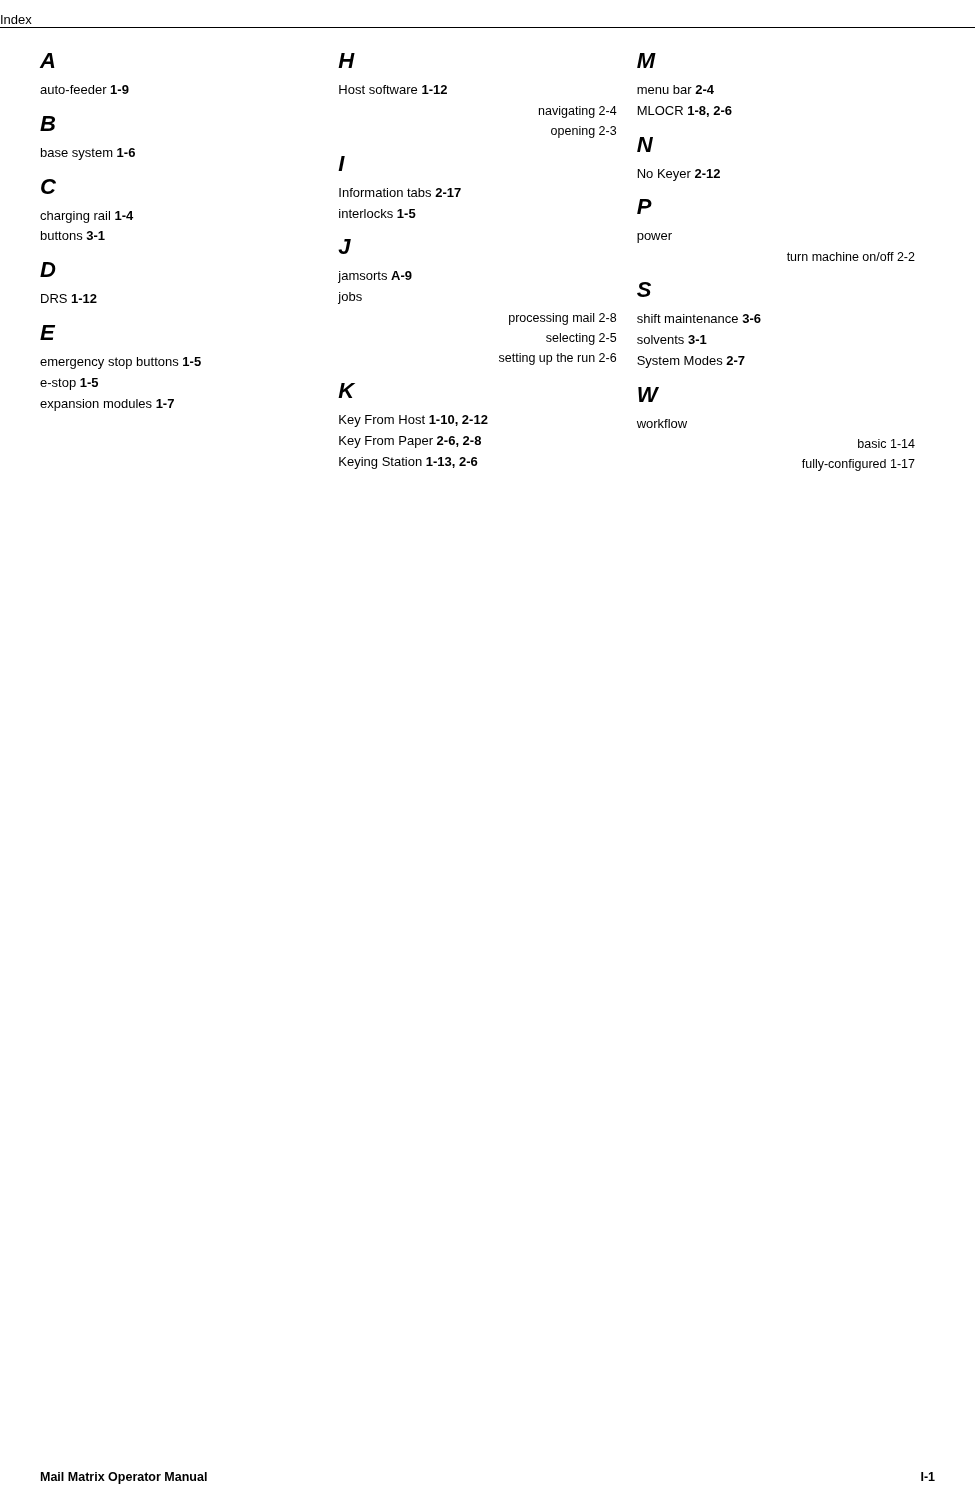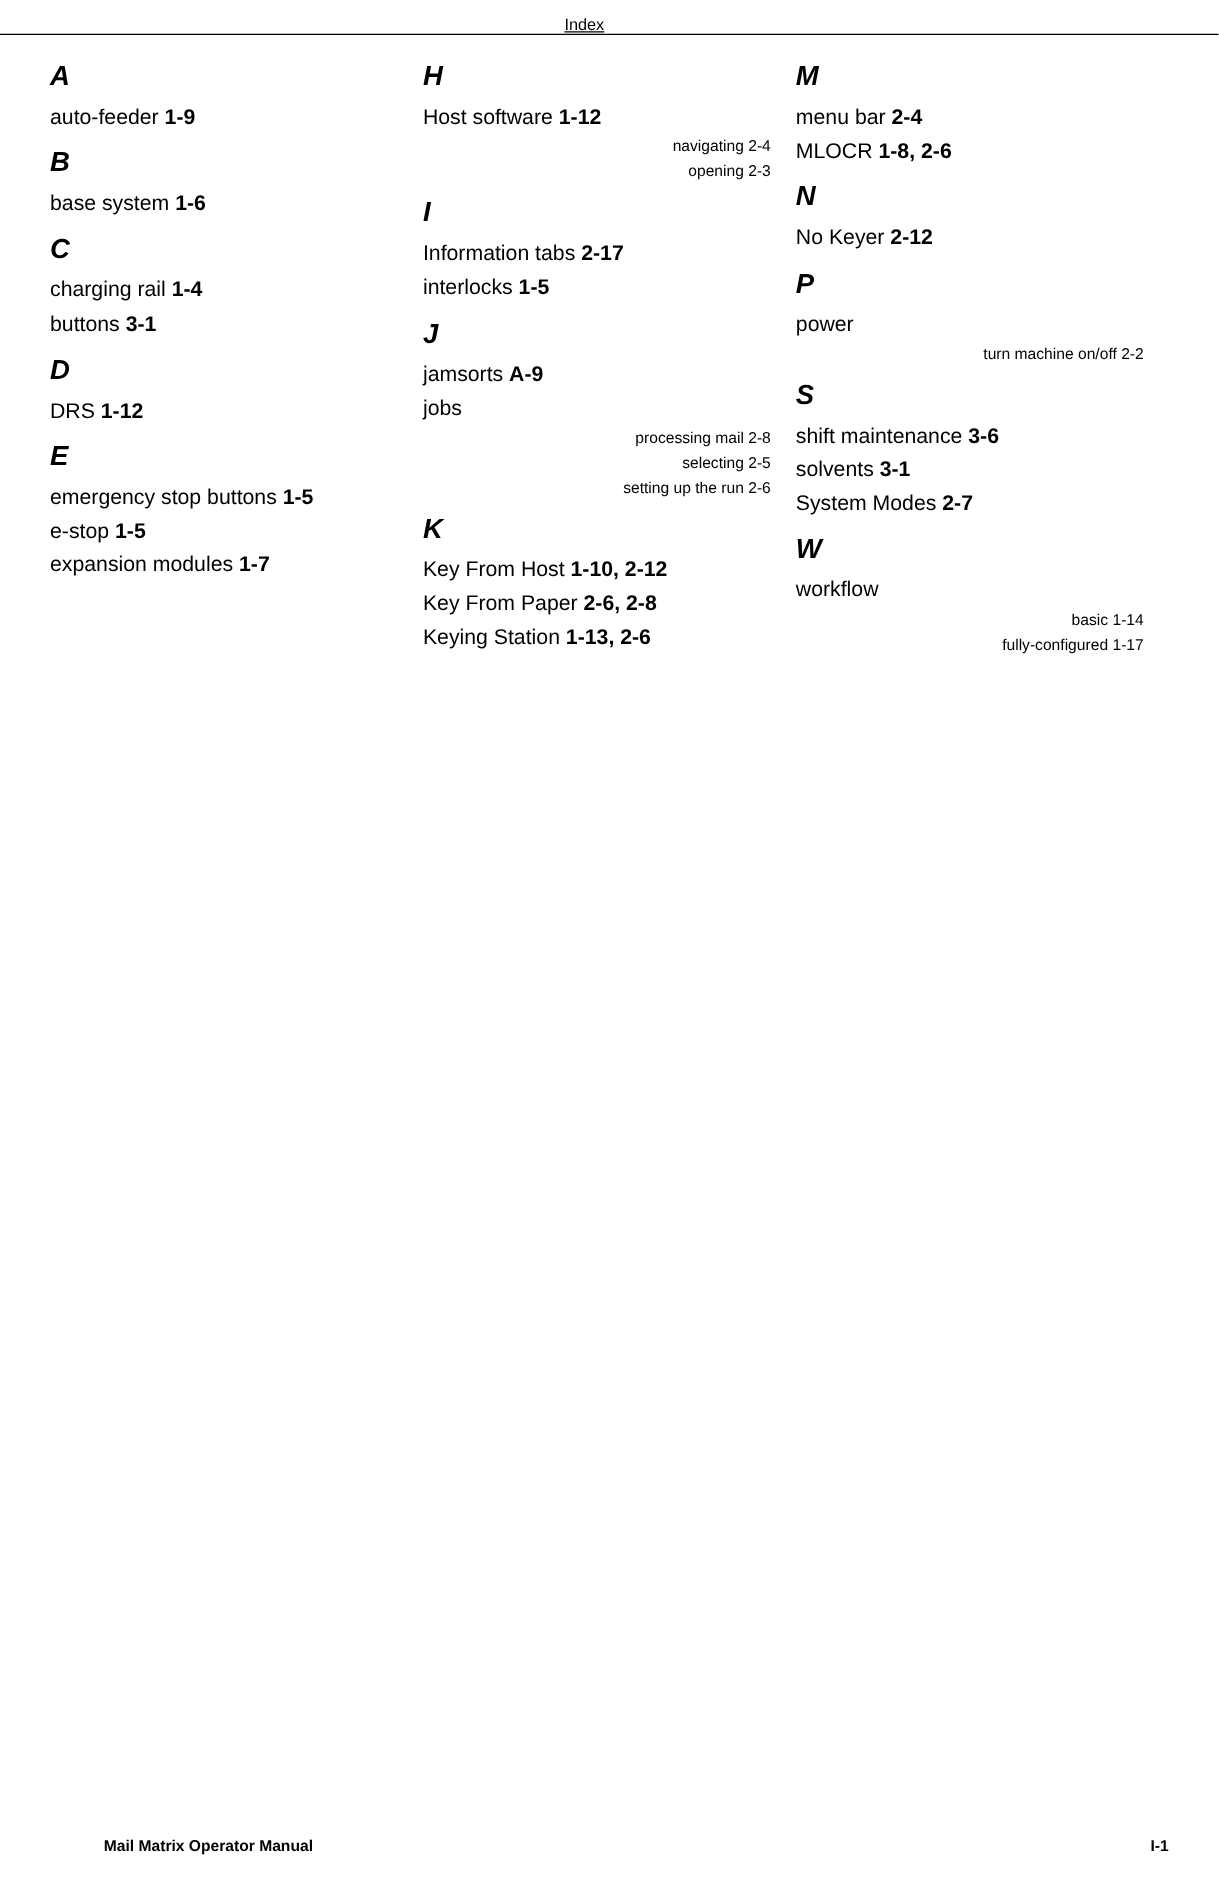--- a/index.html
+++ b/index.html
@@ -12,25 +12,24 @@
       width: 975px;
       min-height: 1504px;
       background: #ffffff;
       font-family: Arial, Helvetica, sans-serif;
       font-size: 13px;
       color: #000000;
       position: relative;
     }
 
     .page-header {
-      text-align: center;
+      text-align: left;
       padding: 12px 40px 0 0;
       font-size: 13px;
       font-weight: normal;
-      text-decoration: underline;
     }
 
     .page-content {
       padding: 20px 40px 40px 40px;
     }
 
     .columns-wrapper {
       display: flex;
       gap: 0;
     }
@@ -46,21 +45,21 @@
       margin-bottom: 6px;
       margin-top: 18px;
       font-style: italic;
     }
 
     .section-letter:first-child {
       margin-top: 0;
     }
 
     .index-entry {
-      font-size: 17px;
+      font-size: 13px;
       line-height: 1.6;
       padding-left: 0;
     }
 
     .index-entry .term {
       font-weight: normal;
     }
 
     .index-entry .page-ref {
       font-weight: bold;
@@ -82,21 +81,20 @@
     .page-footer {
       position: absolute;
       bottom: 20px;
       left: 0;
       right: 0;
       display: flex;
       justify-content: space-between;
       padding: 0 40px;
       font-size: 12.5px;
       font-weight: bold;
-      margin-left: 43px;
     }
 
     .section-block {
       margin-bottom: 10px;
     }
   </style>
 </head>
 <body>
 
 <div class="page-header">

